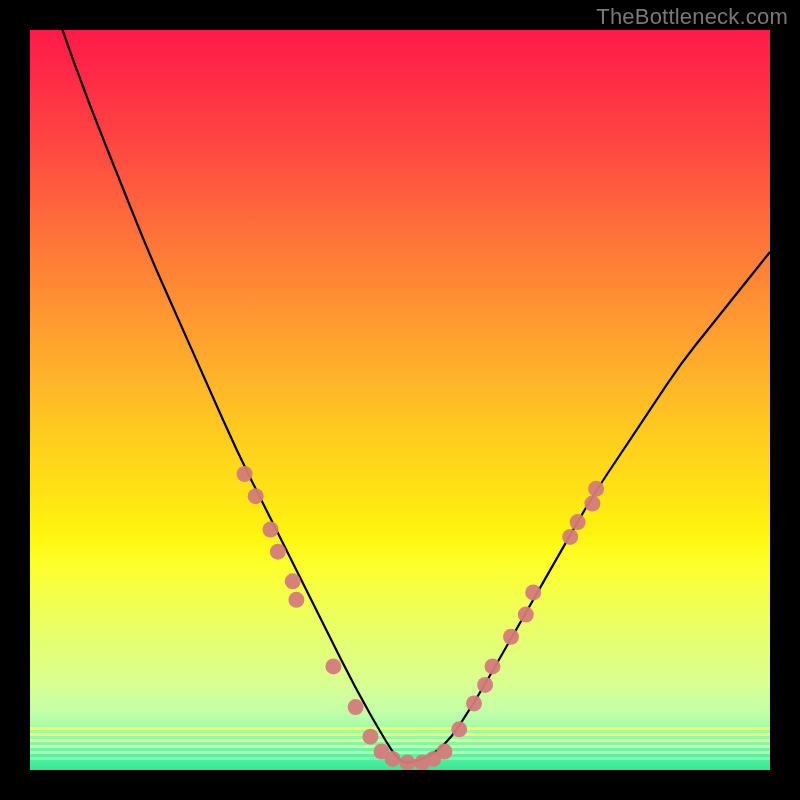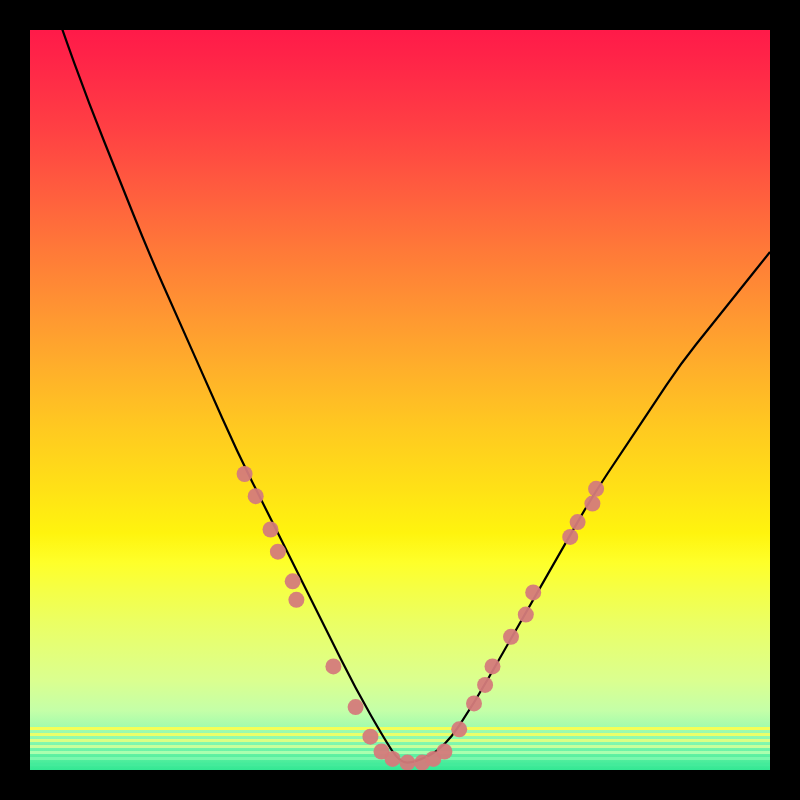--- a/index.html
+++ b/index.html
@@ -84,20 +84,21 @@
   }
   .dot {
     fill: #d47b7b;
     opacity: 0.95;
   }
 </style>
 </head>
 <body>
 
 <div class="container">
+  <div class="watermark">TheBottleneck.com</div>
   <div class="plot">
     <div class="gradient"></div>
     <div class="stripes">
       <div class="stripe s1"></div>
       <div class="stripe s2"></div>
       <div class="stripe s3"></div>
       <div class="stripe s4"></div>
       <div class="stripe s5"></div>
       <div class="stripe s6"></div>
       <div class="stripe s7"></div>

